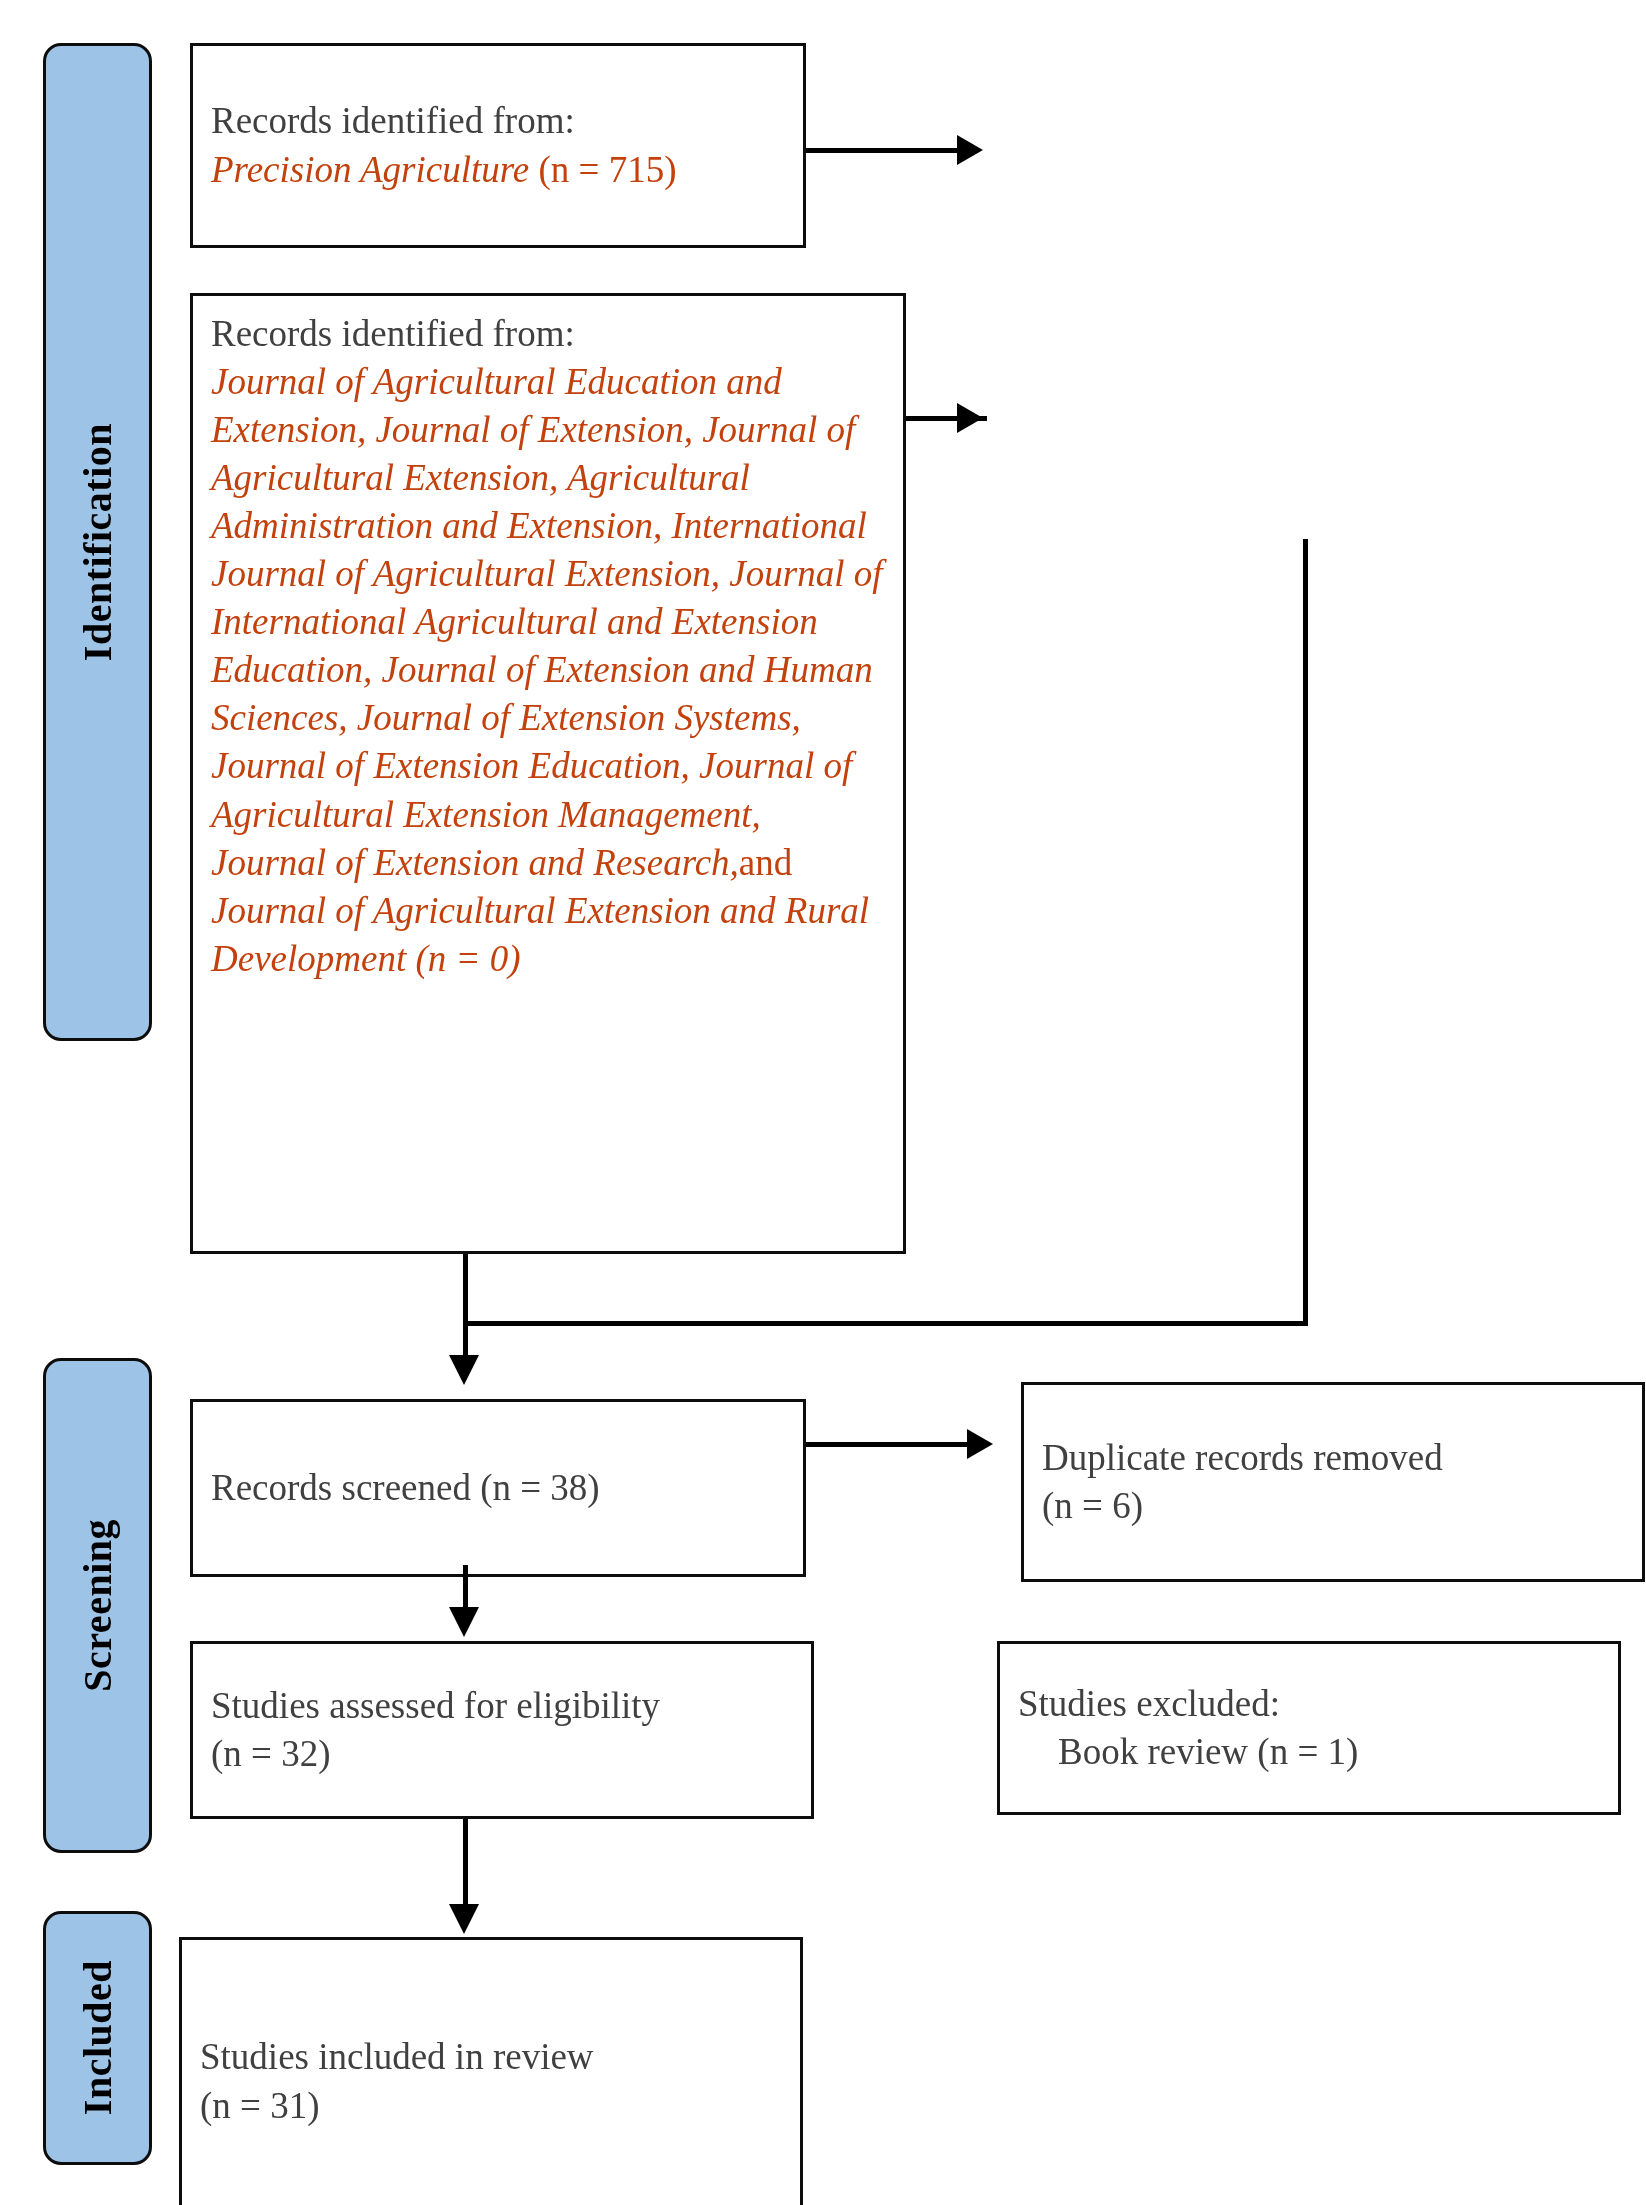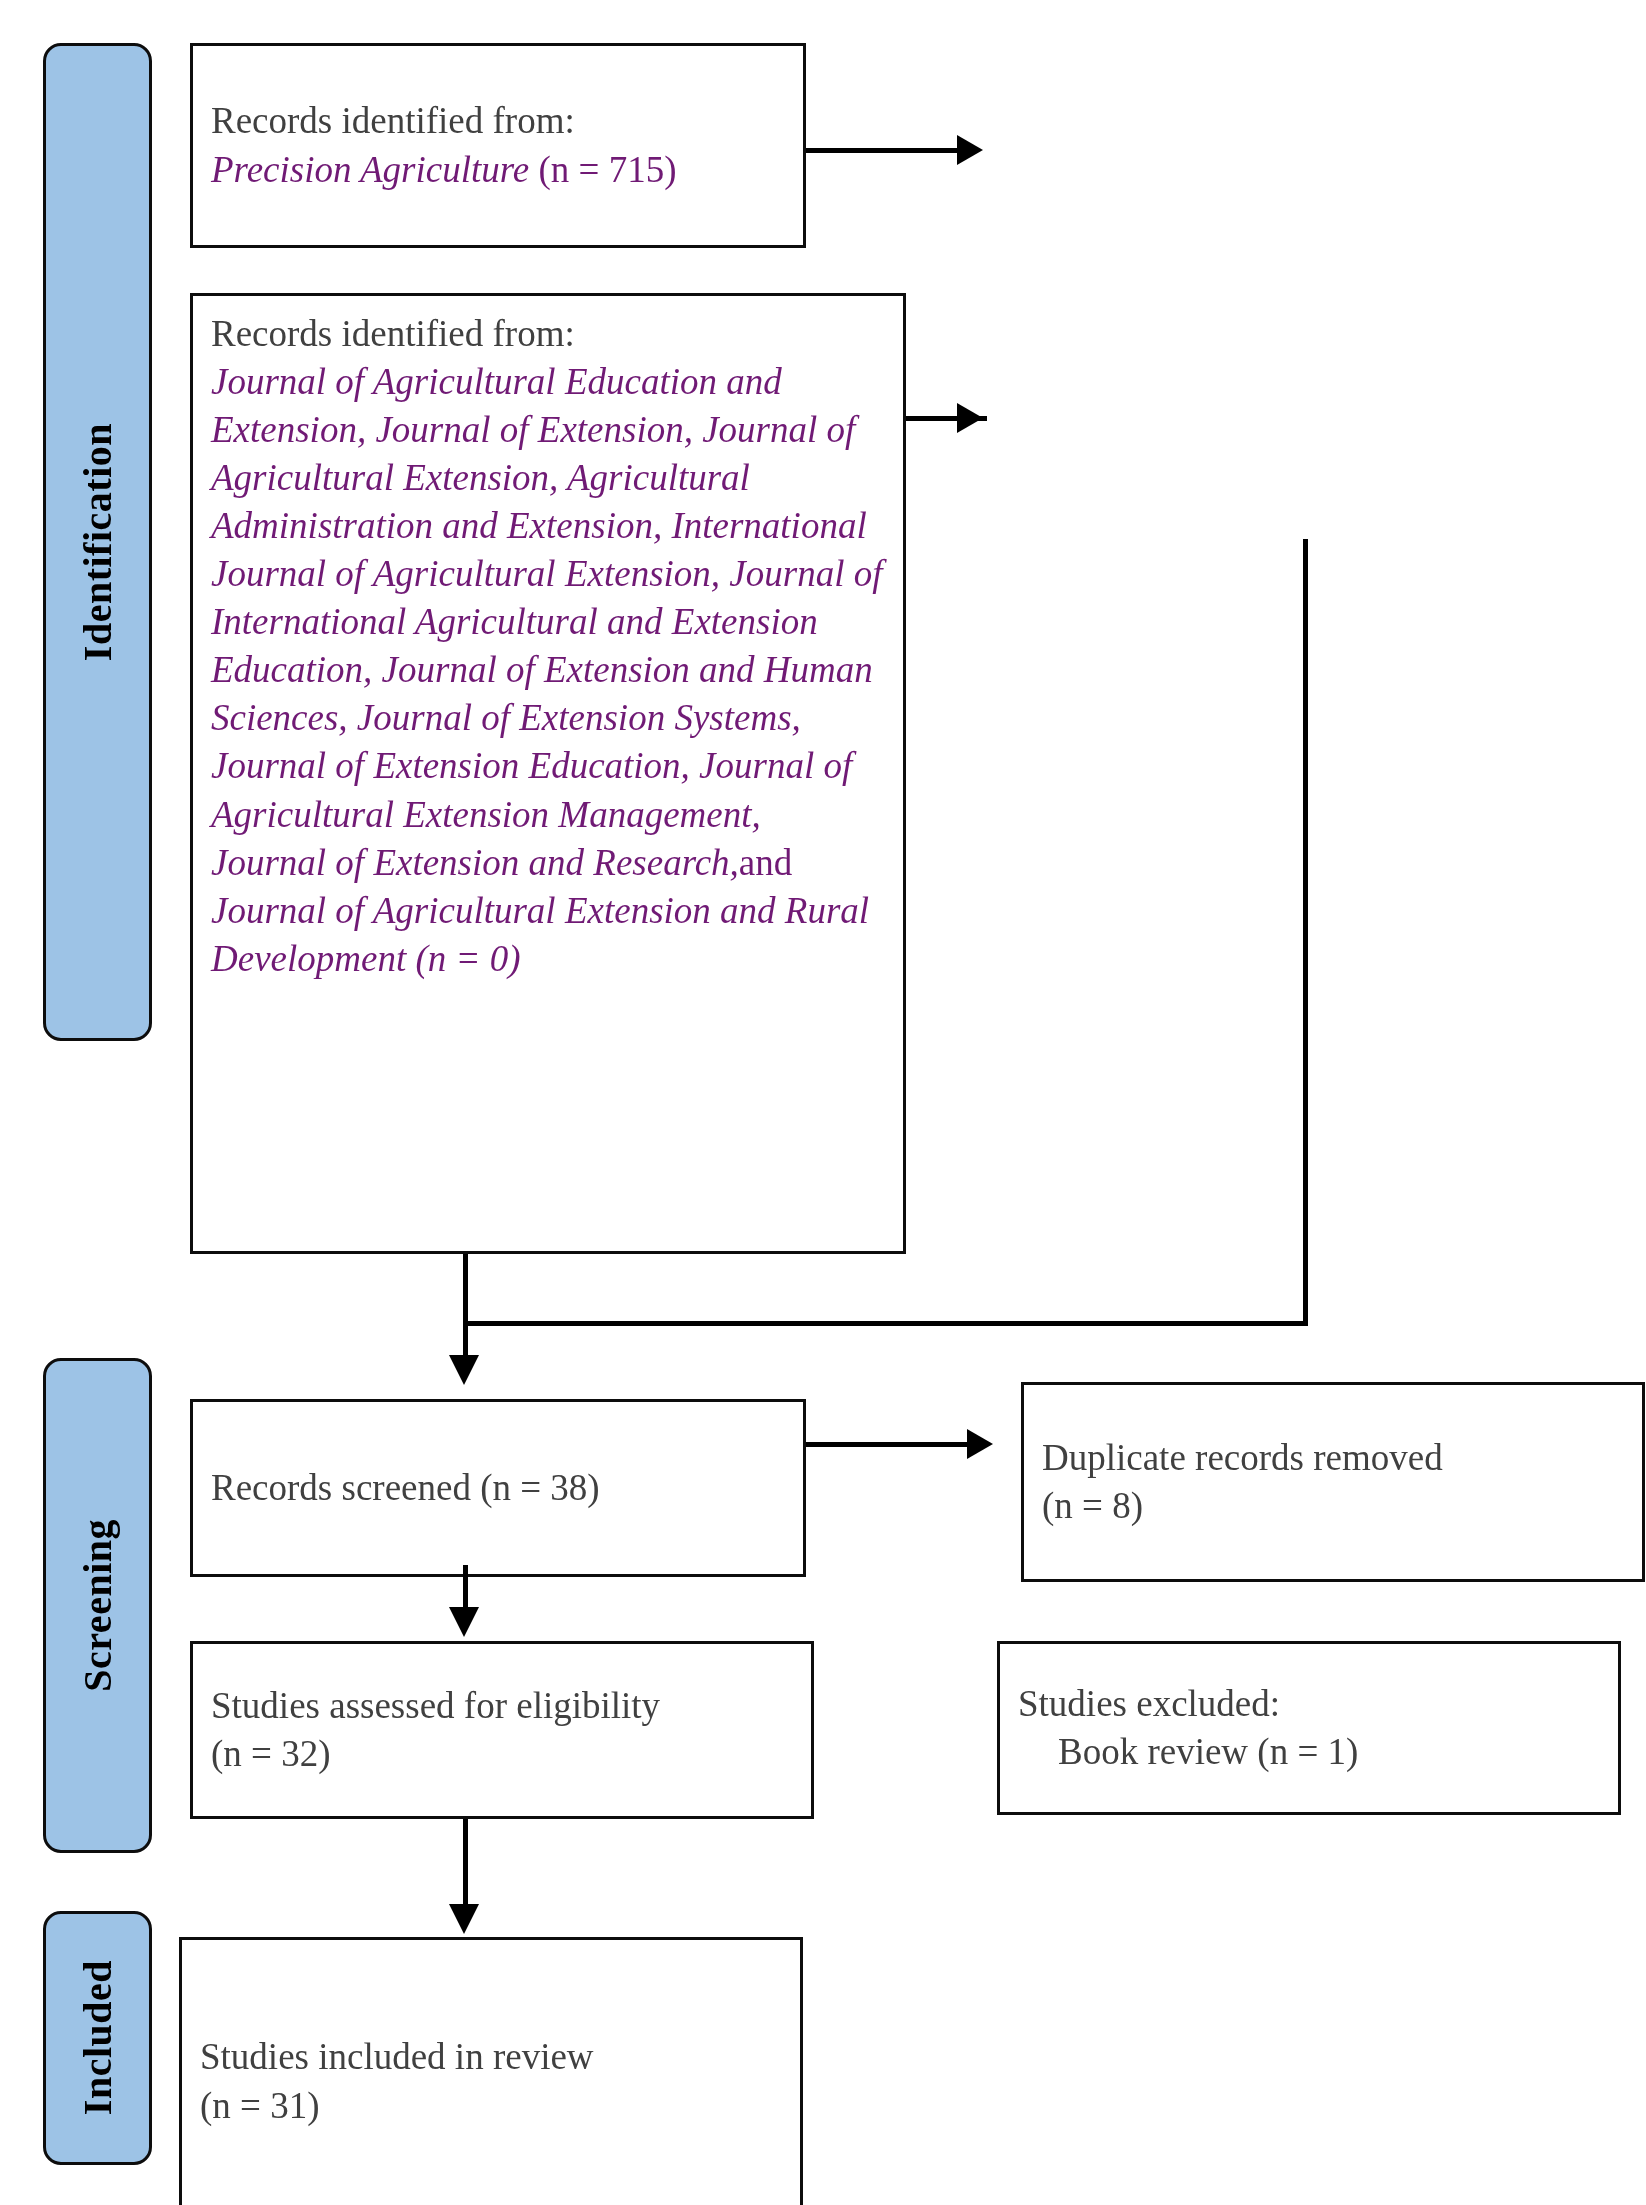--- a/index.html
+++ b/index.html
@@ -48,21 +48,21 @@
   .line{
     font-size:37px;
     line-height:1.30;
     color:#404040;
     display:block;
   }
   .line.indent{padding-left:40px;text-indent:0;}
   .para{
     font-size:37px;
     line-height:1.30;
-    color:#701a75;
+    color:#c2410c;
   }
   .para em{font-style:italic;}
   
   .conn{position:absolute;background:#000;}
   .arrow-right{
     position:absolute;
     width:0;height:0;
     border-top:15.7px solid transparent;
     border-bottom:15.7px solid transparent;
     border-left:26px solid #000;
@@ -102,21 +102,21 @@
     <div class="para"><em>Journal of Agricultural Education and Extension, Journal of Extension, Journal of Agricultural Extension, Agricultural Administration and Extension, International Journal of Agricultural Extension, Journal of International Agricultural and Extension Education, Journal of Extension and Human Sciences, Journal of Extension Systems, Journal of Extension Education, Journal of Agricultural Extension Management, Journal of Extension and Research,</em><span>and </span><em>Journal of Agricultural Extension and Rural Development</em><em> (n = 0)</em></div>
   </div>
 
 
   <div class="box" style="left:190px; top:1387px; width:616px; height:178px;margin-top:12px;">
     <span class="line">Records screened (n = 38)</span>
   </div>
 
   <div class="box" style="left:1021px; top:1382px; width:624px; height:200px;">
     <span class="line">Duplicate records removed</span>
-    <span class="line">(n = 8)</span>
+    <span class="line">(n = 6)</span>
   </div>
 
   <div class="box" style="left:190px; top:1641px; width:624px; height:178px;">
     <span class="line">Studies assessed for eligibility</span>
     <span class="line">(n = 32)</span>
   </div>
 
   <div class="box" style="left:997px; top:1641px; width:624px; height:174px;">
     <span class="line">Studies excluded:</span>
     <span class="line indent">Book review (n = 1)</span>

